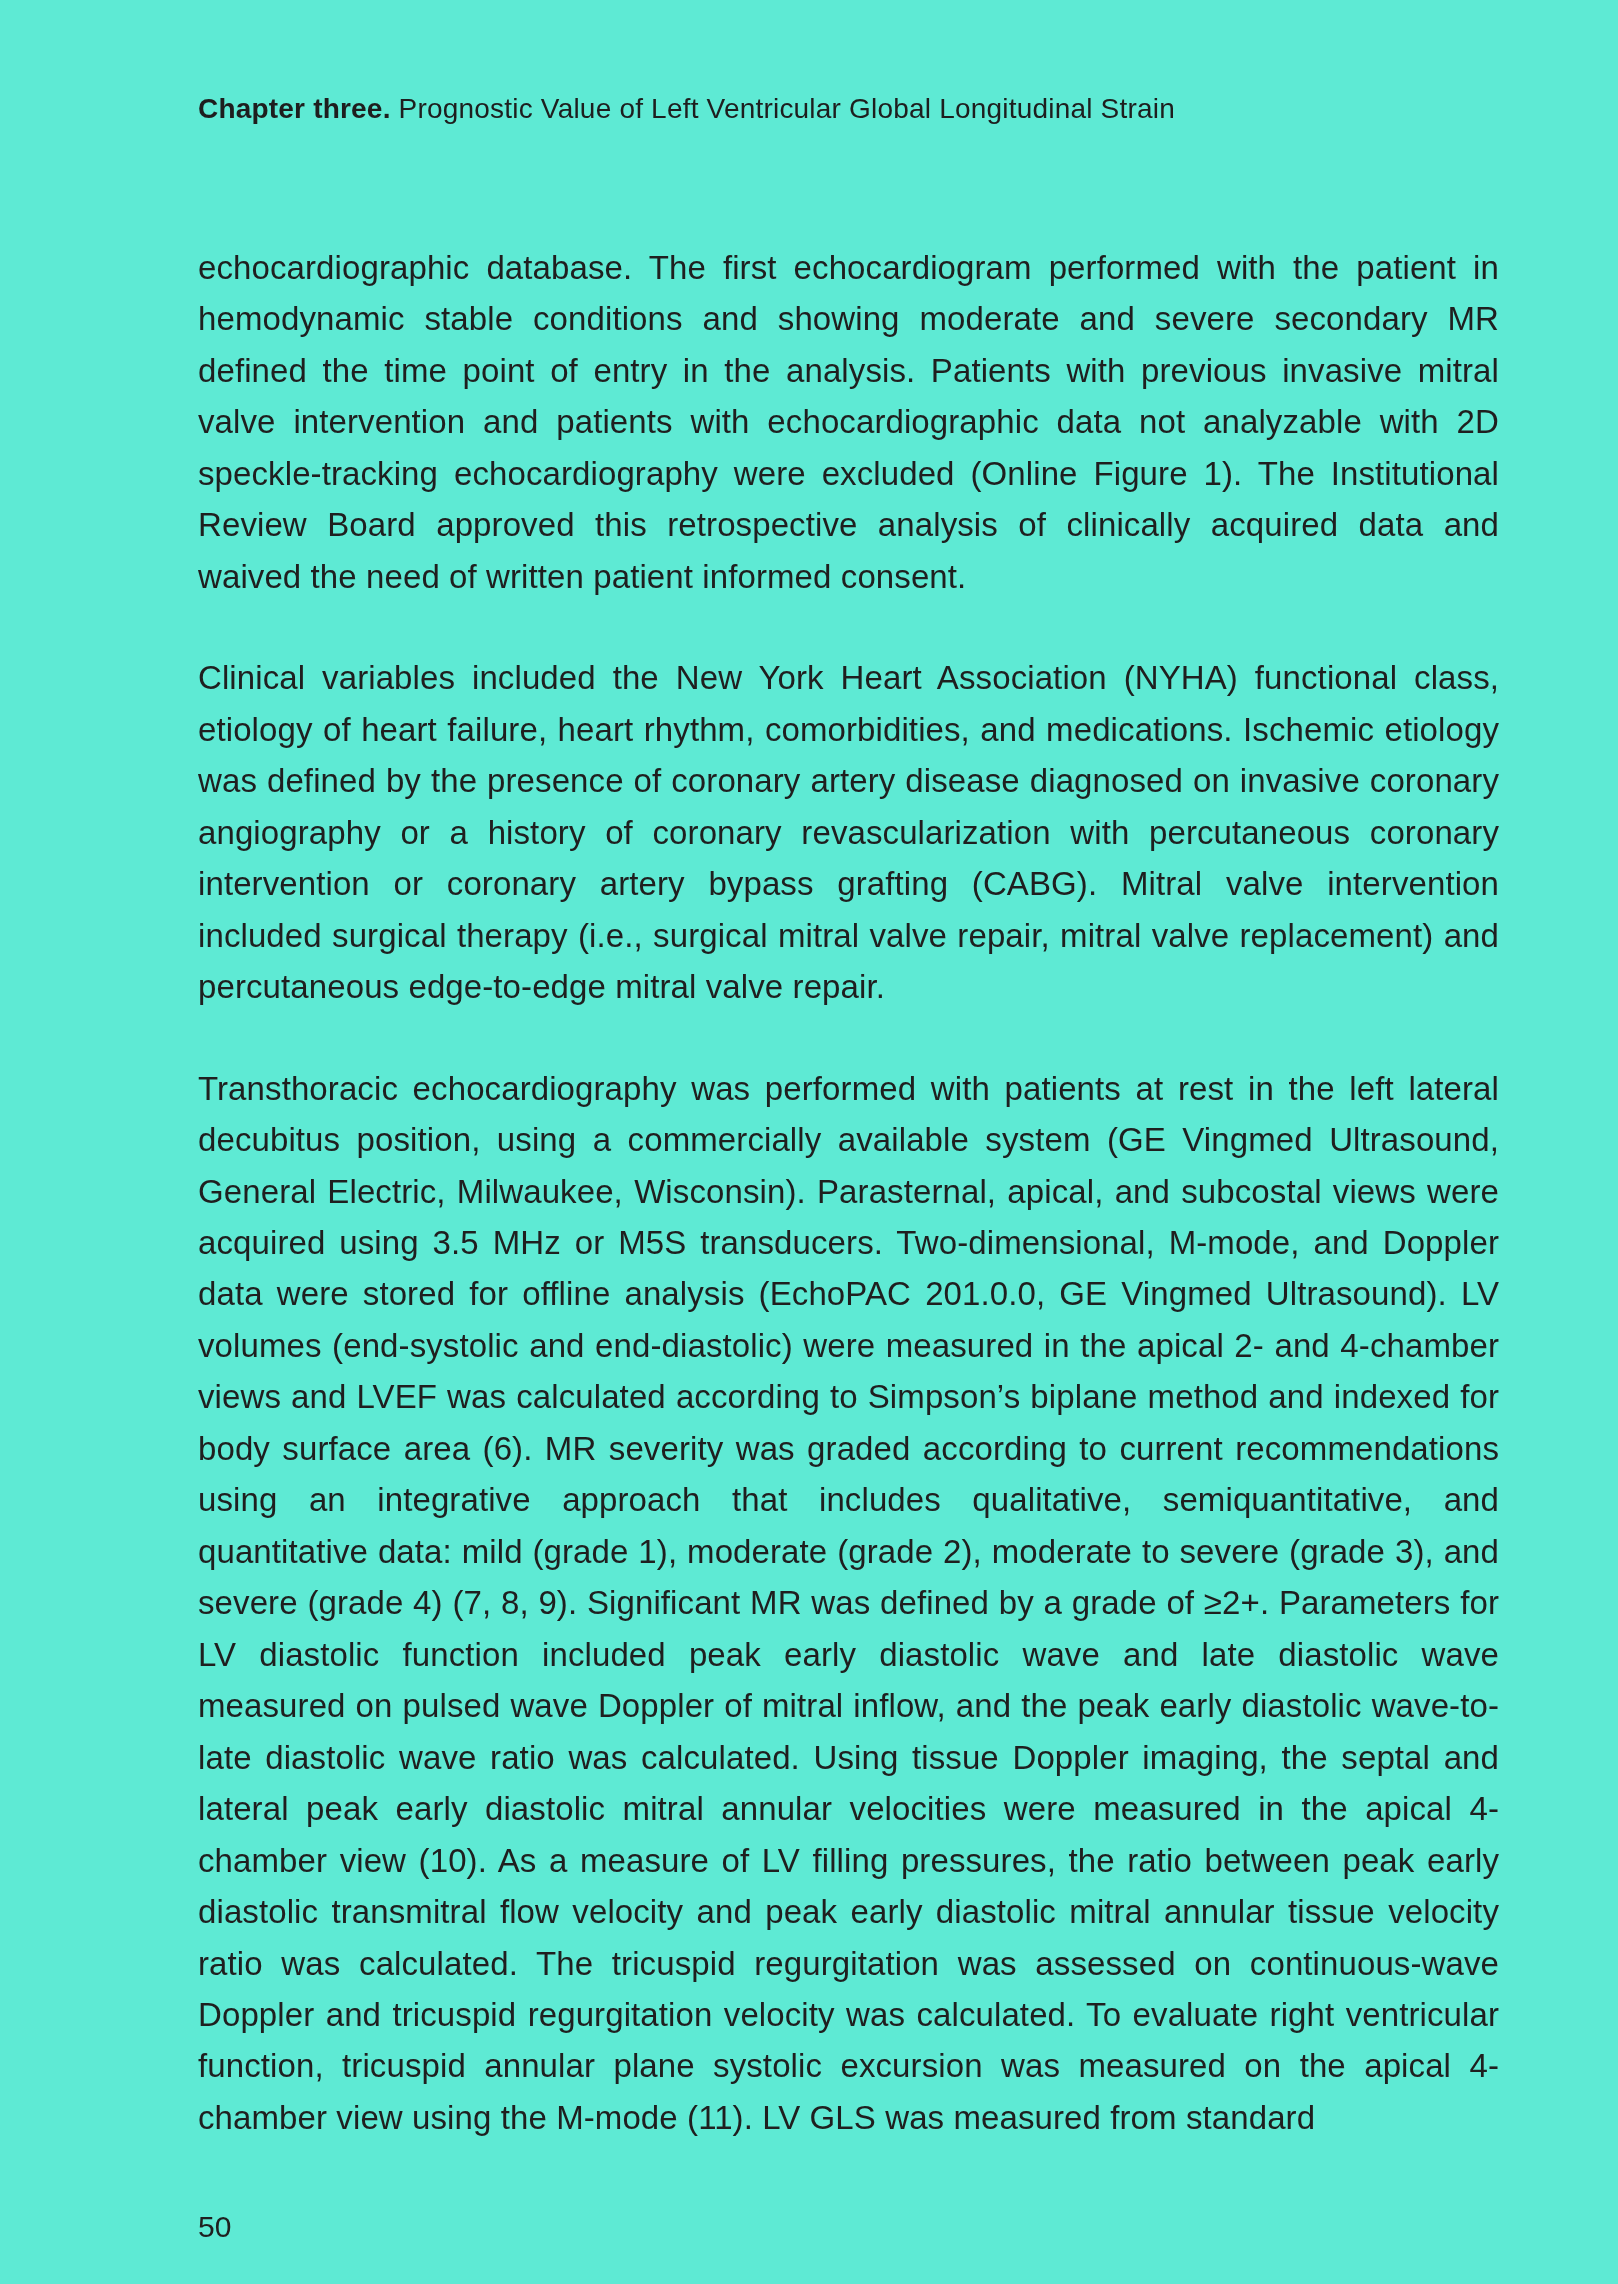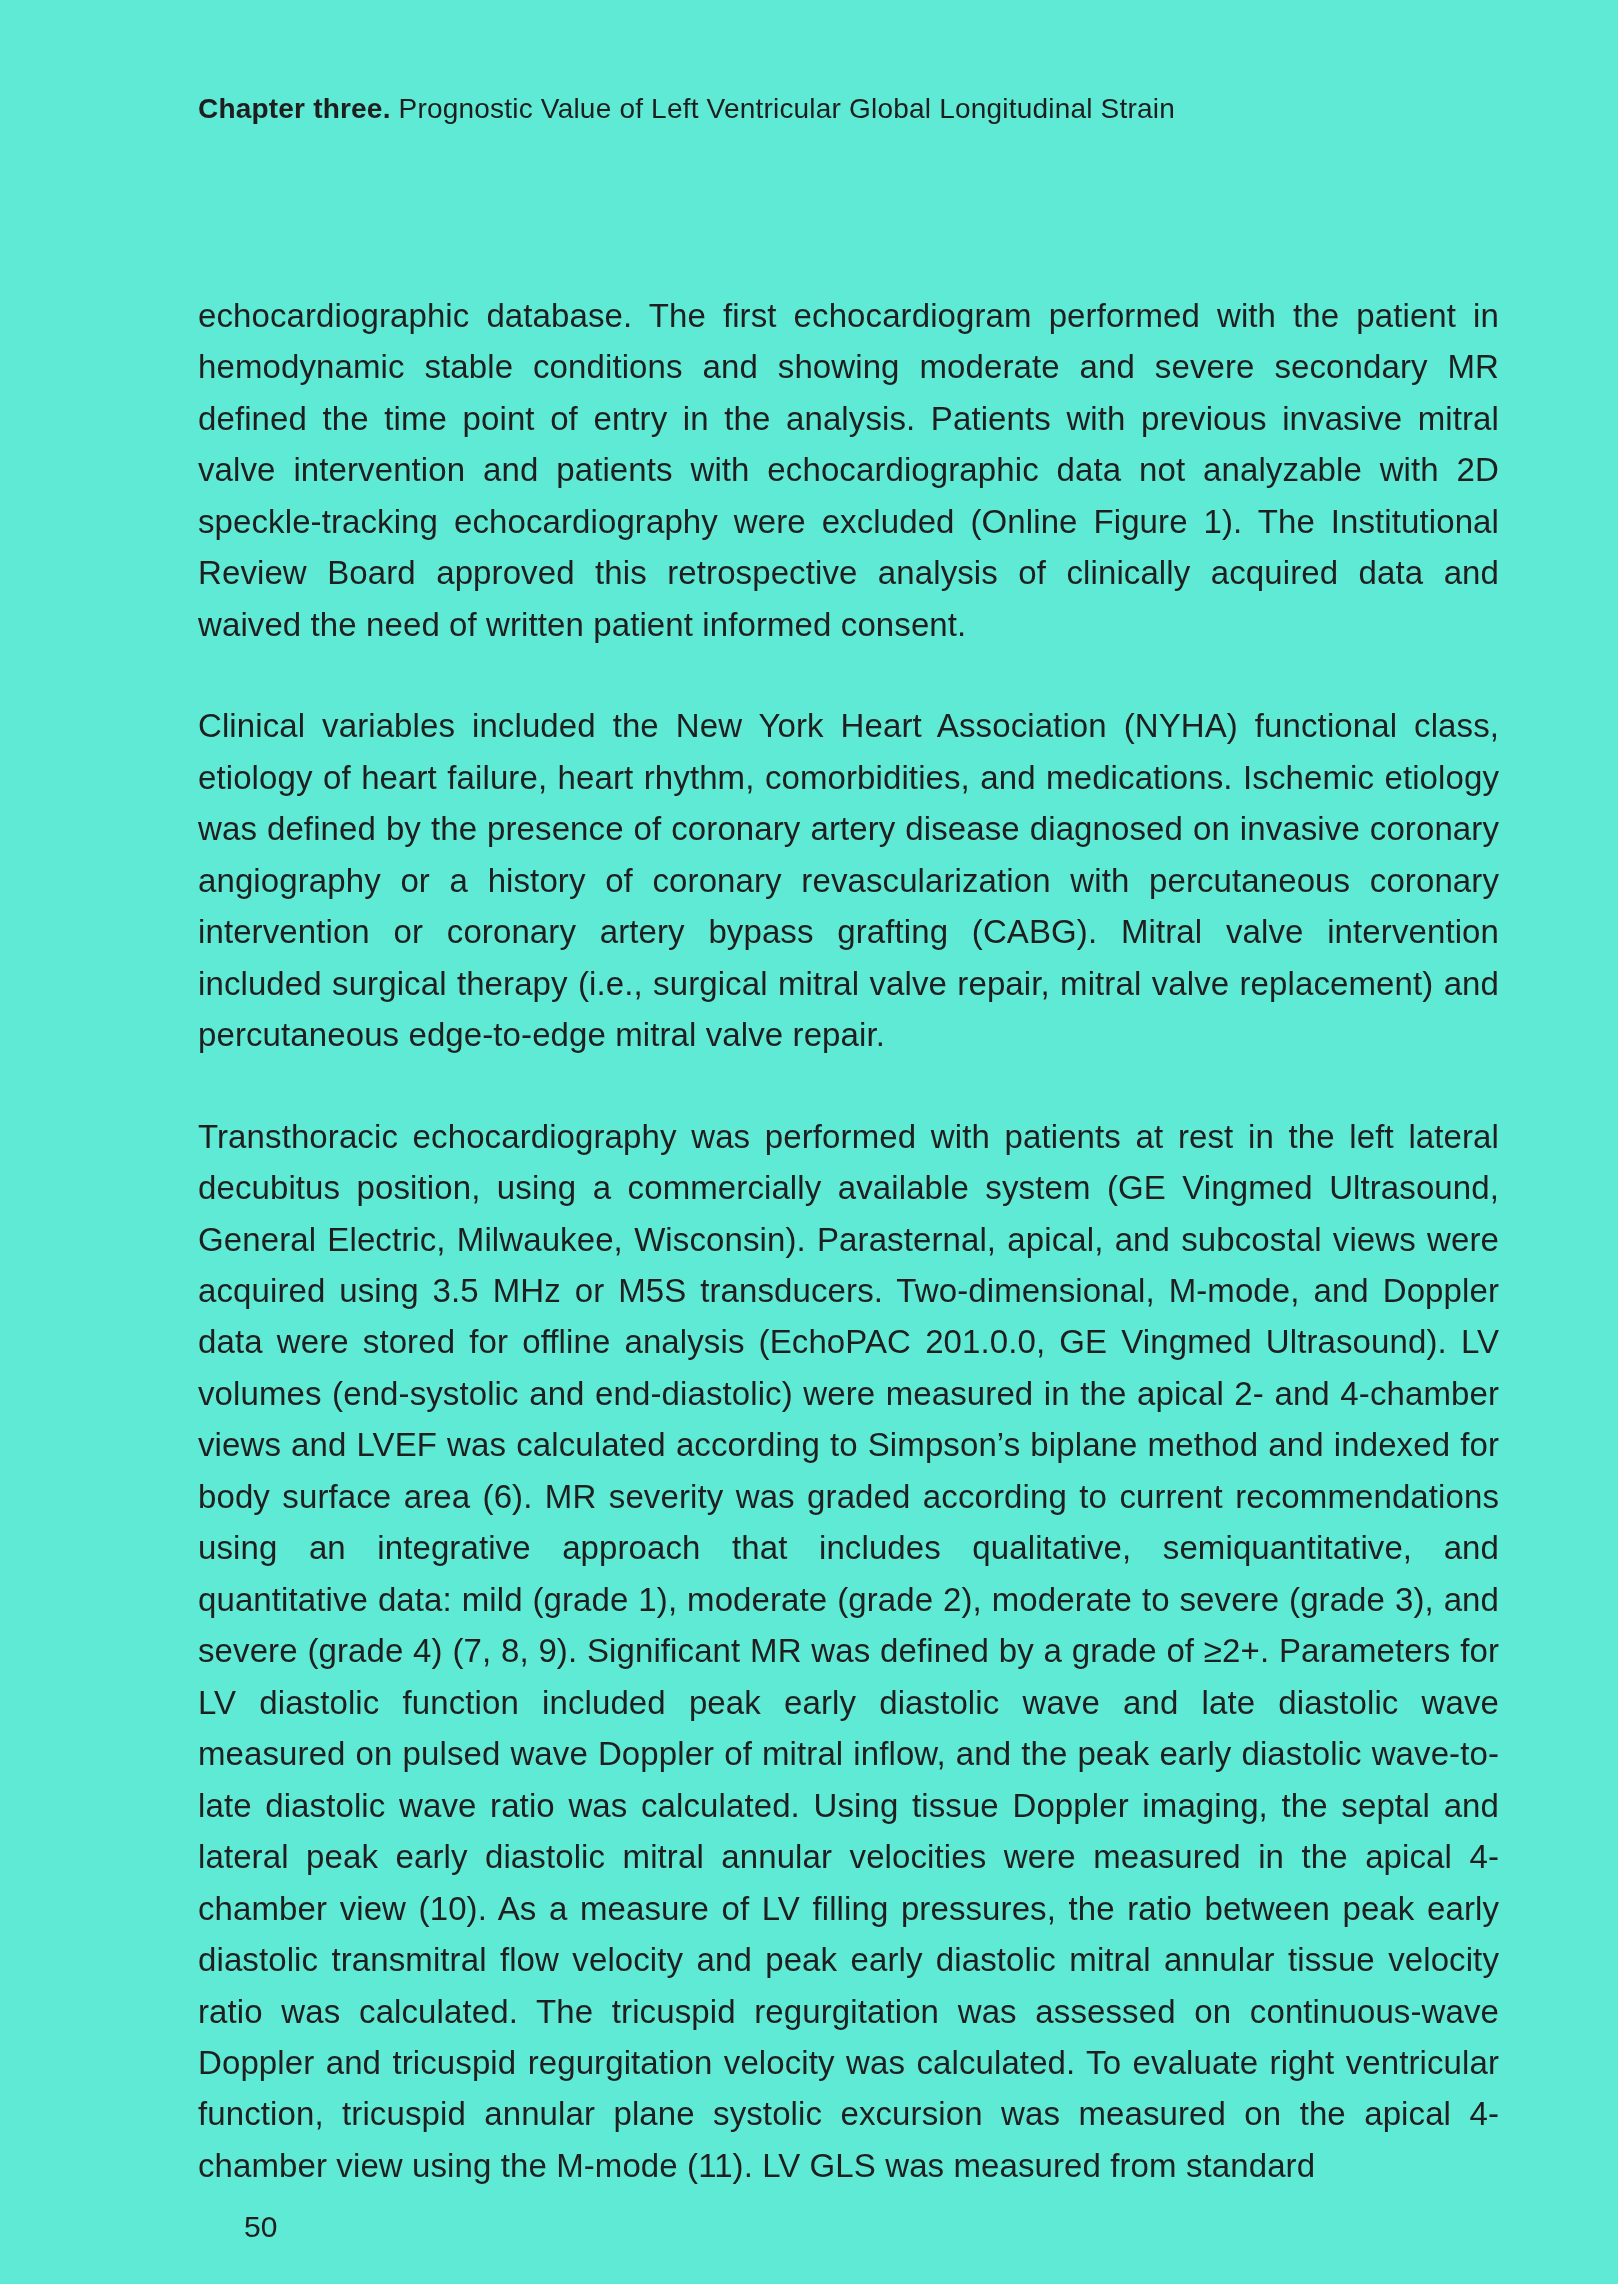--- a/index.html
+++ b/index.html
@@ -32,21 +32,20 @@
     letter-spacing: 0.2px;
   }
   .running-header .chapter-label {
     font-weight: bold;
   }
   .content {
     position: absolute;
     top: 242px;
     left: 198px;
     right: 119px;
-    margin-top: 48px;
   }
   .content p {
     margin: 0 0 50px 0;
     font-size: 33px;
     line-height: 1.56;
     text-align: justify;
     color: #1f1f1f;
     letter-spacing: 0.1px;
   }
   .content h2.section-heading {
@@ -55,21 +54,20 @@
     line-height: 1.5;
     font-weight: bold;
     color: #1a1a1a;
   }
   .page-number {
     position: absolute;
     left: 198px;
     bottom: 40px;
     font-size: 30px;
     color: #1f1f1f;
-    margin-left: 46px;
   }
 </style>
 </head>
 <body>
 
 <div class="page">
 
   <div class="running-header">
     <span class="chapter-label">Chapter three.</span><span class="chapter-title"> Prognostic Value of Left Ventricular Global Longitudinal Strain</span>
   </div>

